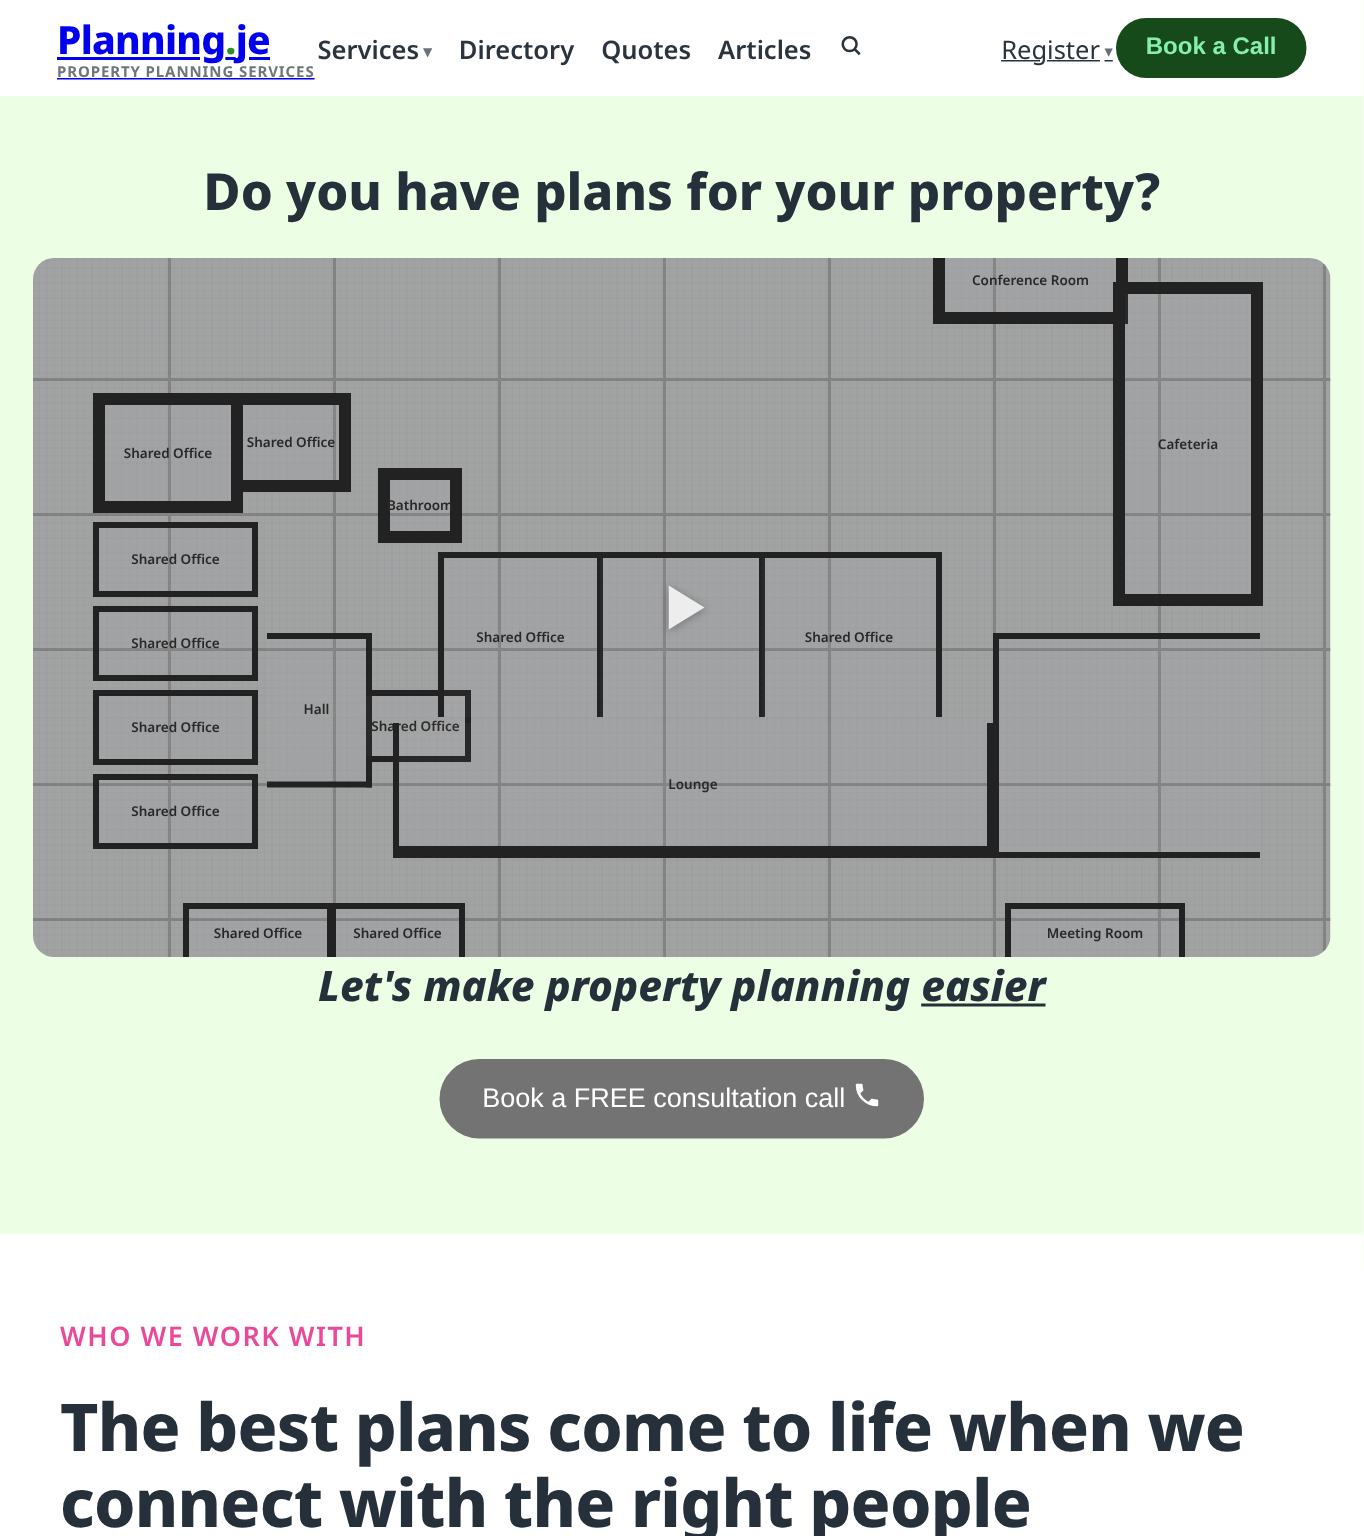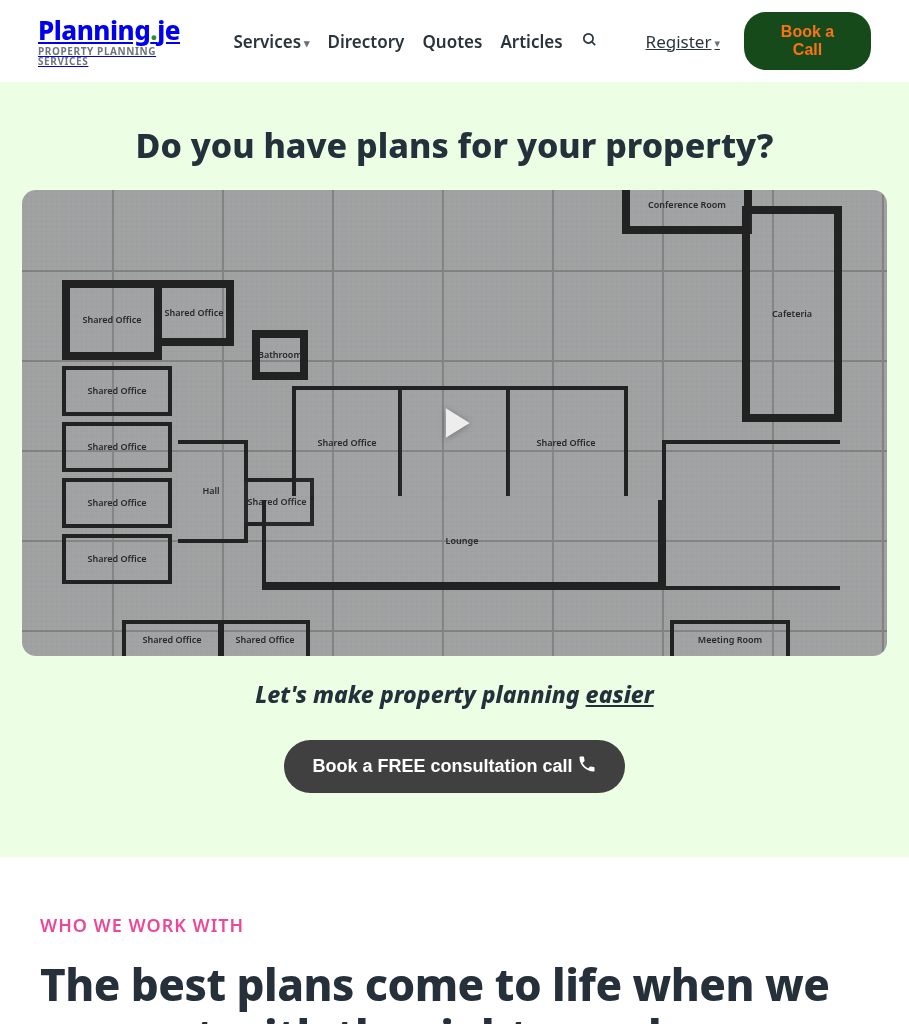--- a/index.html
+++ b/index.html
@@ -1,46 +1,46 @@
 <!DOCTYPE html>
 <html><head>
 <meta charset="utf-8">
 <style>
 *{margin:0;padding:0;box-sizing:border-box}
 body{font-family:system-ui,-apple-system,Segoe UI,Roboto,sans-serif;color:#26303a;background:#fff;width:909px}
 
-.hdr{display:flex;align-items:center;padding:12px 38px;gap:24px;background:#fff}
+.hdr{display:flex;align-items:center;padding:12px 38px;gap:2px;background:#fff}
 .logo{display:flex;flex-direction:column;line-height:1}
 .logo-top{font-size:26px;font-weight:800;letter-spacing:-.5px}
 .logo-top .dot{color:#2d8f2d}
 .logo-sub{font-size:10px;font-weight:700;letter-spacing:.6px;color:#6f757b;margin-top:3px}
 .nav{display:flex;gap:18px;align-items:center}
 .nav a{text-decoration:none;color:#2b343d;font-weight:600;font-size:17px}
 .chev{font-size:11px;margin-left:3px;position:relative;top:-1px;color:#697078}
 .search{width:17px;height:17px;display:inline-block}
 .spacer{flex:1}
 .reg{font-weight:400;font-size:17px;color:#2b343d}
-.cta-btn{background:#174a1a;color:#f97316;border:none;border-radius:22px;padding:11px 20px;font-weight:700;font-size:16px;cursor:pointer}
+.cta-btn{background:#174a1a;color:#86efac;border:none;border-radius:22px;padding:11px 20px;font-weight:700;font-size:16px;cursor:pointer}
 
 .hero{background:#ecffe5;padding:40px 22px 64px;text-align:center}
 .hero h1{font-size:34px;font-weight:800;margin-bottom:22px}
 .video{position:relative;width:100%;height:466px;border-radius:14px;overflow:hidden;background:#a9aaab;background-image:
  linear-gradient(#888 2px,transparent 2px),
  linear-gradient(90deg,#888 2px,transparent 2px);
  background-size:110px 90px;background-position:-20px -10px;filter:contrast(.92) brightness(.97)}
 .video::before{content:"";position:absolute;inset:0;background:
  repeating-linear-gradient(0deg,transparent 0 4px,rgba(0,0,0,.02) 4px 5px),
  repeating-linear-gradient(90deg,transparent 0 4px,rgba(0,0,0,.02) 4px 5px)}
 .room{position:absolute;border:8px solid #1b1b1b;background:rgba(255,255,255,.03);font-size:9px;font-weight:600;color:#222;display:flex;align-items:center;justify-content:center;flex-direction:column;line-height:1.2}
 .thin{border-width:4px}
 .play{position:absolute;left:50%;top:50%;transform:translate(-50%,-50%);width:48px;height:48px;display:flex;align-items:center;justify-content:center}
 .play svg{width:44px;height:44px;filter:drop-shadow(0 1px 3px rgba(0,0,0,.3))}
-.tag{font-size:23px;font-style:italic;font-weight:800;margin-top:22px}
+.tag{font-size:28px;font-style:italic;font-weight:800;}
 .tag u{text-decoration:underline}
-.cta2{margin-top:30px;background:#404040;color:#fff;border:none;border-radius:28px;padding:14px 28px;font-weight:700;font-size:18px;cursor:pointer;display:inline-flex;align-items:center;gap:4px}
+.cta2{margin-top:30px;background:#737373;color:#fff;border:none;border-radius:28px;padding:14px 28px;font-weight:400;font-size:18px;cursor:pointer;display:inline-flex;align-items:center;gap:4px}
 
 .sec{padding:56px 40px 30px;background:#fff}
 .eyebrow{font-size:18px;font-weight:600;letter-spacing:1px;color:#ec4899;margin-bottom:22px}
 .sec h2{font-size:44px;font-weight:800;line-height:1.15;letter-spacing:-.5px;max-width:820px}
 </style>
 </head>
 <body>
 
 <header class="hdr">
  <a class="logo" href="#">

